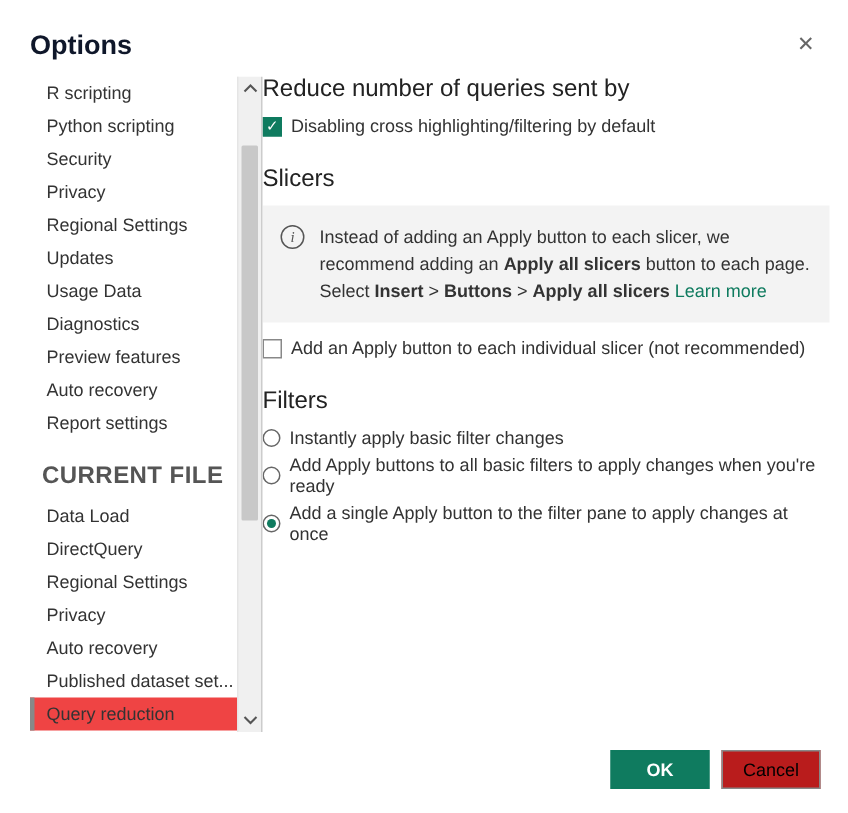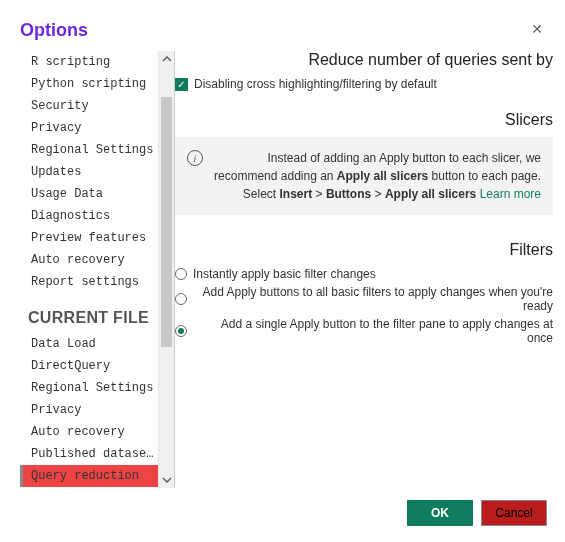--- a/index.html
+++ b/index.html
@@ -21,21 +21,21 @@
   }
   .header {
     padding: 20px 20px 10px 20px;
     display: flex;
     justify-content: space-between;
     align-items: flex-start;
   }
   .title {
     font-size: 18px;
     font-weight: 600;
-    color: #6d28d9;
+    color: #0f172a;
   }
   .close-btn {
     font-size: 14px;
     color: #666;
     cursor: pointer;
     line-height: 1;
     padding: 2px;
   }
   .body {
     flex: 1;
@@ -55,21 +55,20 @@
   }
   .sidebar-item {
     padding: 4px 0 4px 8px;
     font-size: 12px;
     color: #333;
     cursor: pointer;
     white-space: nowrap;
     overflow: hidden;
     text-overflow: ellipsis;
     border-left: 3px solid transparent;
-    font-family: Liberation Mono, monospace;
   }
   .sidebar-item.selected {
     background: #ef4444;
     border-left: 3px solid #888;
   }
   .section-header {
     font-size: 16px;
     font-weight: 600;
     color: #555;
     padding: 16px 0 6px 8px;
@@ -104,21 +103,20 @@
     right: 2px;
     top: 30px;
     height: 250px;
     background: #c8c8c8;
     border-radius: 1px;
   }
   .content {
     flex: 1;
     padding: 0 12px 0 0;
     overflow: hidden;
-    text-align: right;
   }
   .section-title {
     font-size: 16px;
     font-weight: 400;
     color: #222;
     margin: 0 0 8px 0;
   }
   .checkbox-row, .radio-row {
     display: flex;
     align-items: center;
@@ -276,20 +274,24 @@
 
       <div class="spacer-md"></div>
       <div class="section-title">Slicers</div>
       <div class="info-box">
         <div class="info-icon">i</div>
         <div class="info-text">
           <span>Instead of adding an Apply button to each slicer, we recommend adding an </span><b>Apply all slicers</b><span> button to each page. Select </span><b>Insert</b><span> &gt; </span><b>Buttons</b><span> &gt; </span><b>Apply all slicers</b>
           <span> </span><span class="link">Learn more</span>
         </div>
       </div>
+      <div class="checkbox-row">
+        <span class="checkbox"></span>
+        <span>Add an Apply button to each individual slicer (not recommended)</span>
+      </div>
 
       <div class="spacer-md"></div>
       <div class="section-title">Filters</div>
       <div id="filter-options">
           <div class="radio-row">
             <span class="radio"></span>
             <span>Instantly apply basic filter changes</span>
           </div>
           <div class="radio-row">
             <span class="radio"></span>

